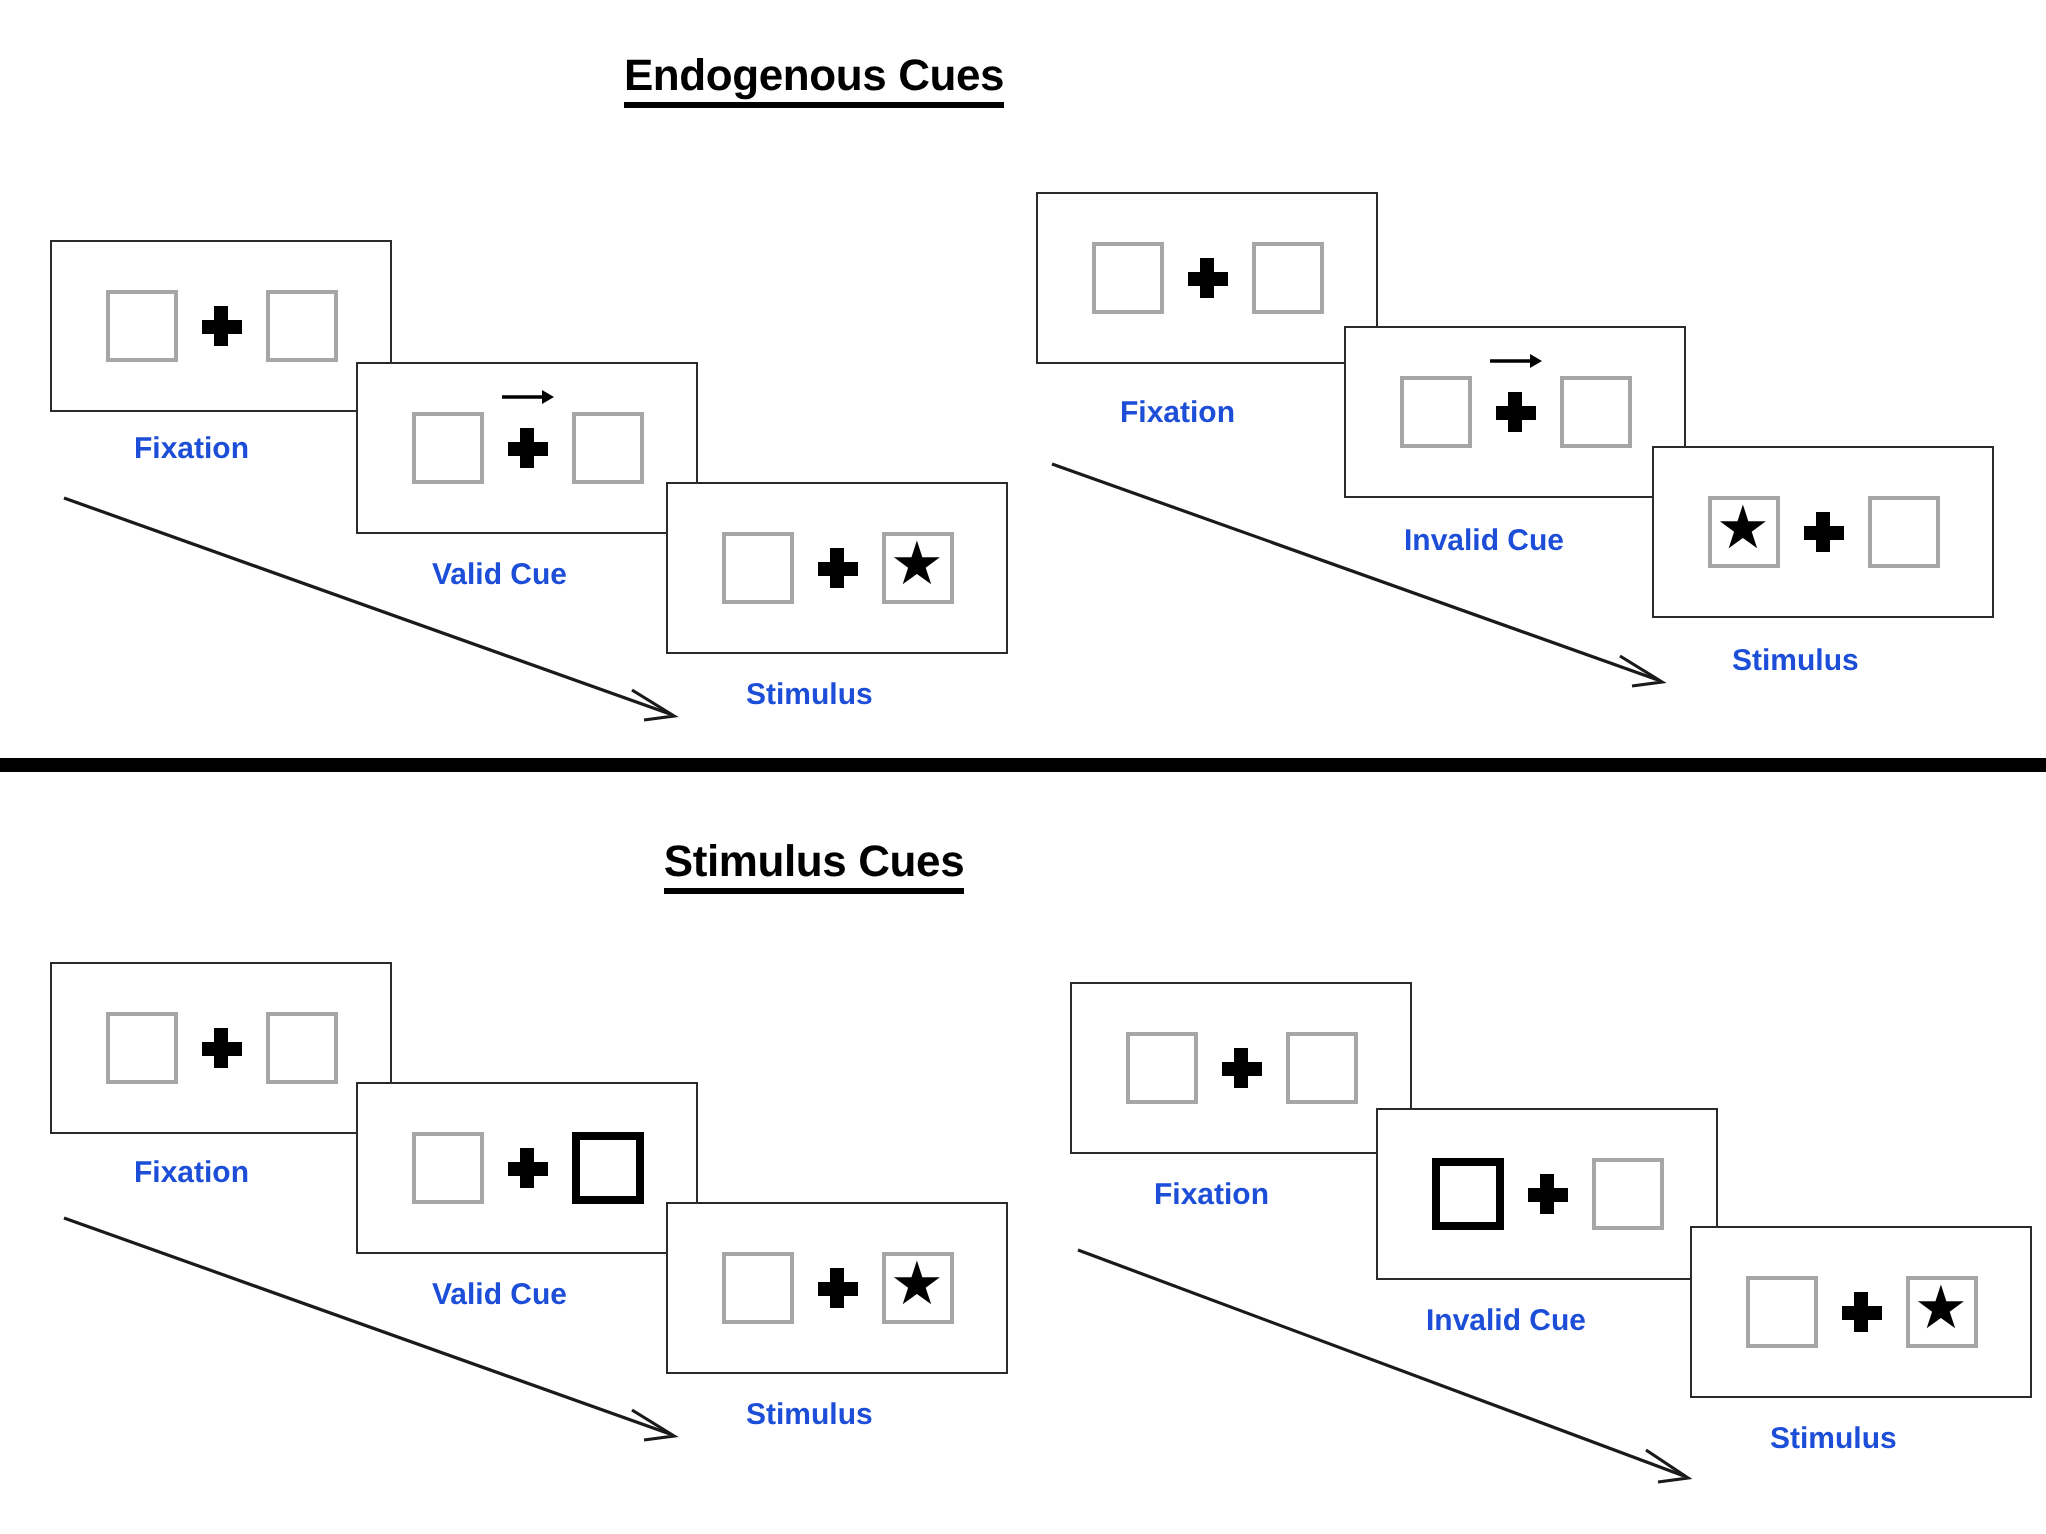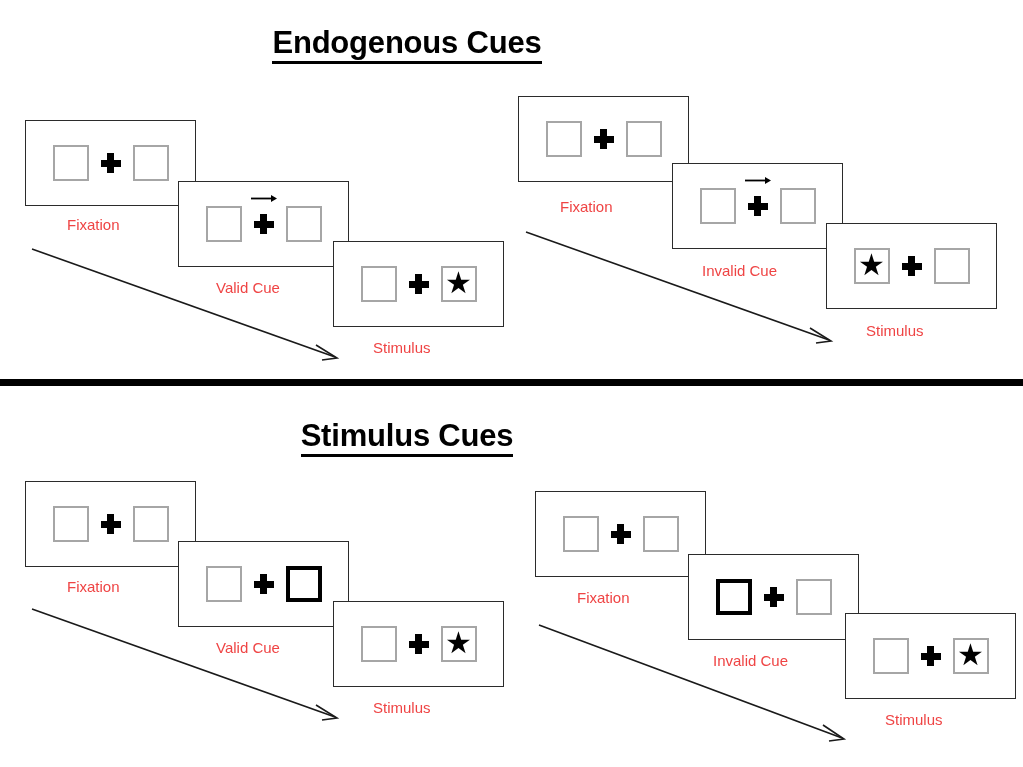--- a/index.html
+++ b/index.html
@@ -18,21 +18,21 @@
   .section {
     position: absolute;
     left: 0;
     width: 1023px;
   }
 
   .section-title {
     position: absolute;
     width: 814px;
     text-align: center;
-    font-size: 31px;
+    font-size: 22px;
     font-weight: bold;
     color: #000000;
     letter-spacing: -0.2px;
   }
   .section-title span {
     border-bottom: 3px solid #000000;
     padding-bottom: 1px;
   }
 
   .divider {
@@ -126,22 +126,22 @@
     left: 50%;
     transform: translateX(-50%);
     width: 26px;
     height: 9px;
   }
 
   
   .panel-label {
     position: absolute;
     font-size: 15px;
-    font-weight: normal;
-    color: #ef4444;
+    font-weight: bold;
+    color: #1d4ed8;
     white-space: nowrap;
   }
 
   
   .seq-arrow {
     position: absolute;
     overflow: visible;
   }
 </style>
 </head>

